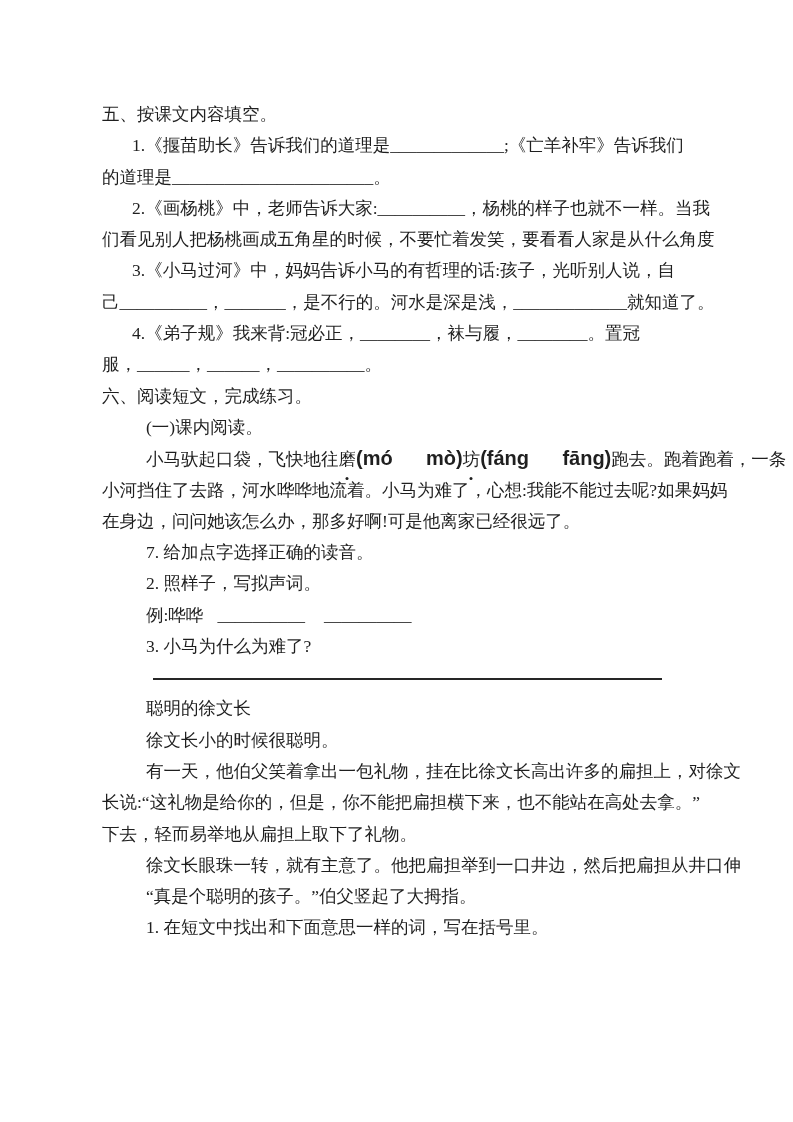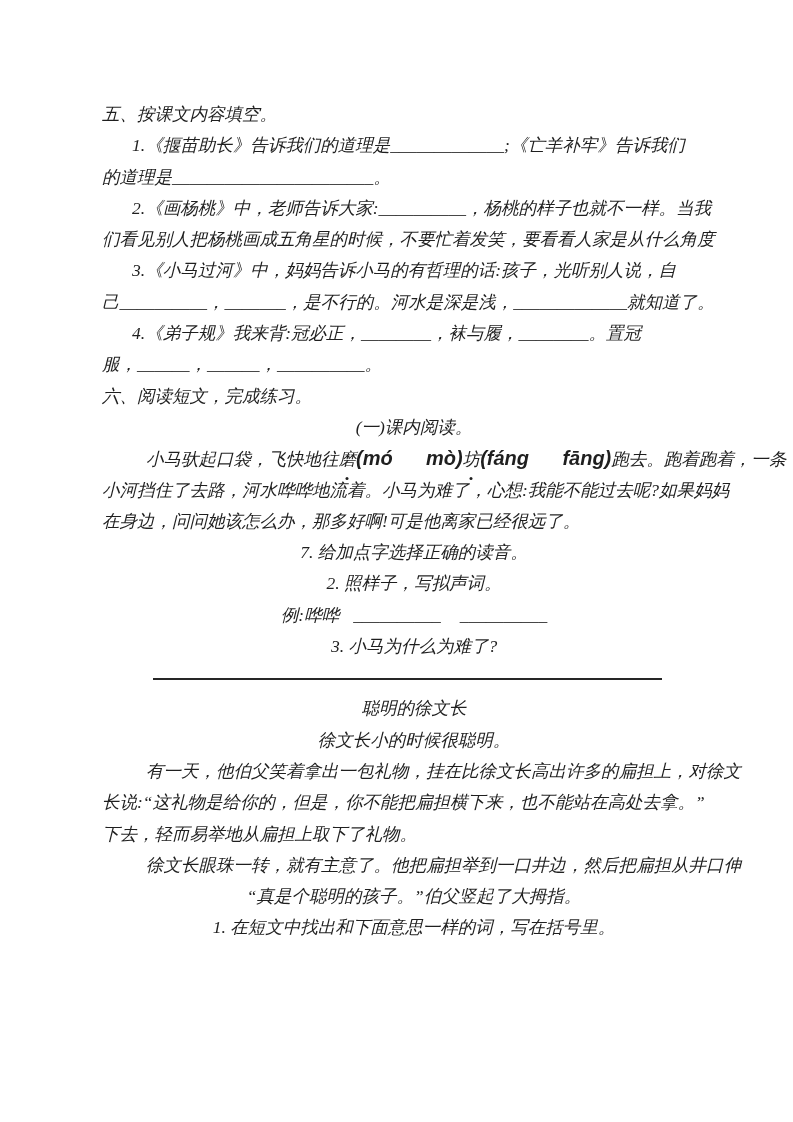--- a/index.html
+++ b/index.html
@@ -11,33 +11,31 @@
     width: 793px;
     height: 1122px;
     overflow: hidden;
     color: #1f1f1f;
     font-family: "Liberation Serif", "DejaVu Serif", serif;
     font-size: 17.5px;
   }
   .page {
     padding: 99px 0 0 102px;
     width: 580px;
-    font-style: italic;
   }
   .line {
     height: 31.3px;
     line-height: 31.3px;
     white-space: pre;
   }
   
   .ind5 { padding-left: 30px; }
   
-  .ind6 { padding-left: 44px; text-align: center; }
+  .ind6 { padding-left: 44px; }
   .center {
-    text-align: center;
     padding-left: 44px;
   }
   .pinyin {
     font-family: "Liberation Sans", "DejaVu Sans", sans-serif;
     font-weight: 600;
     font-size: 20px;
   }
   .dotted {
     position: relative;
     display: inline-block;

